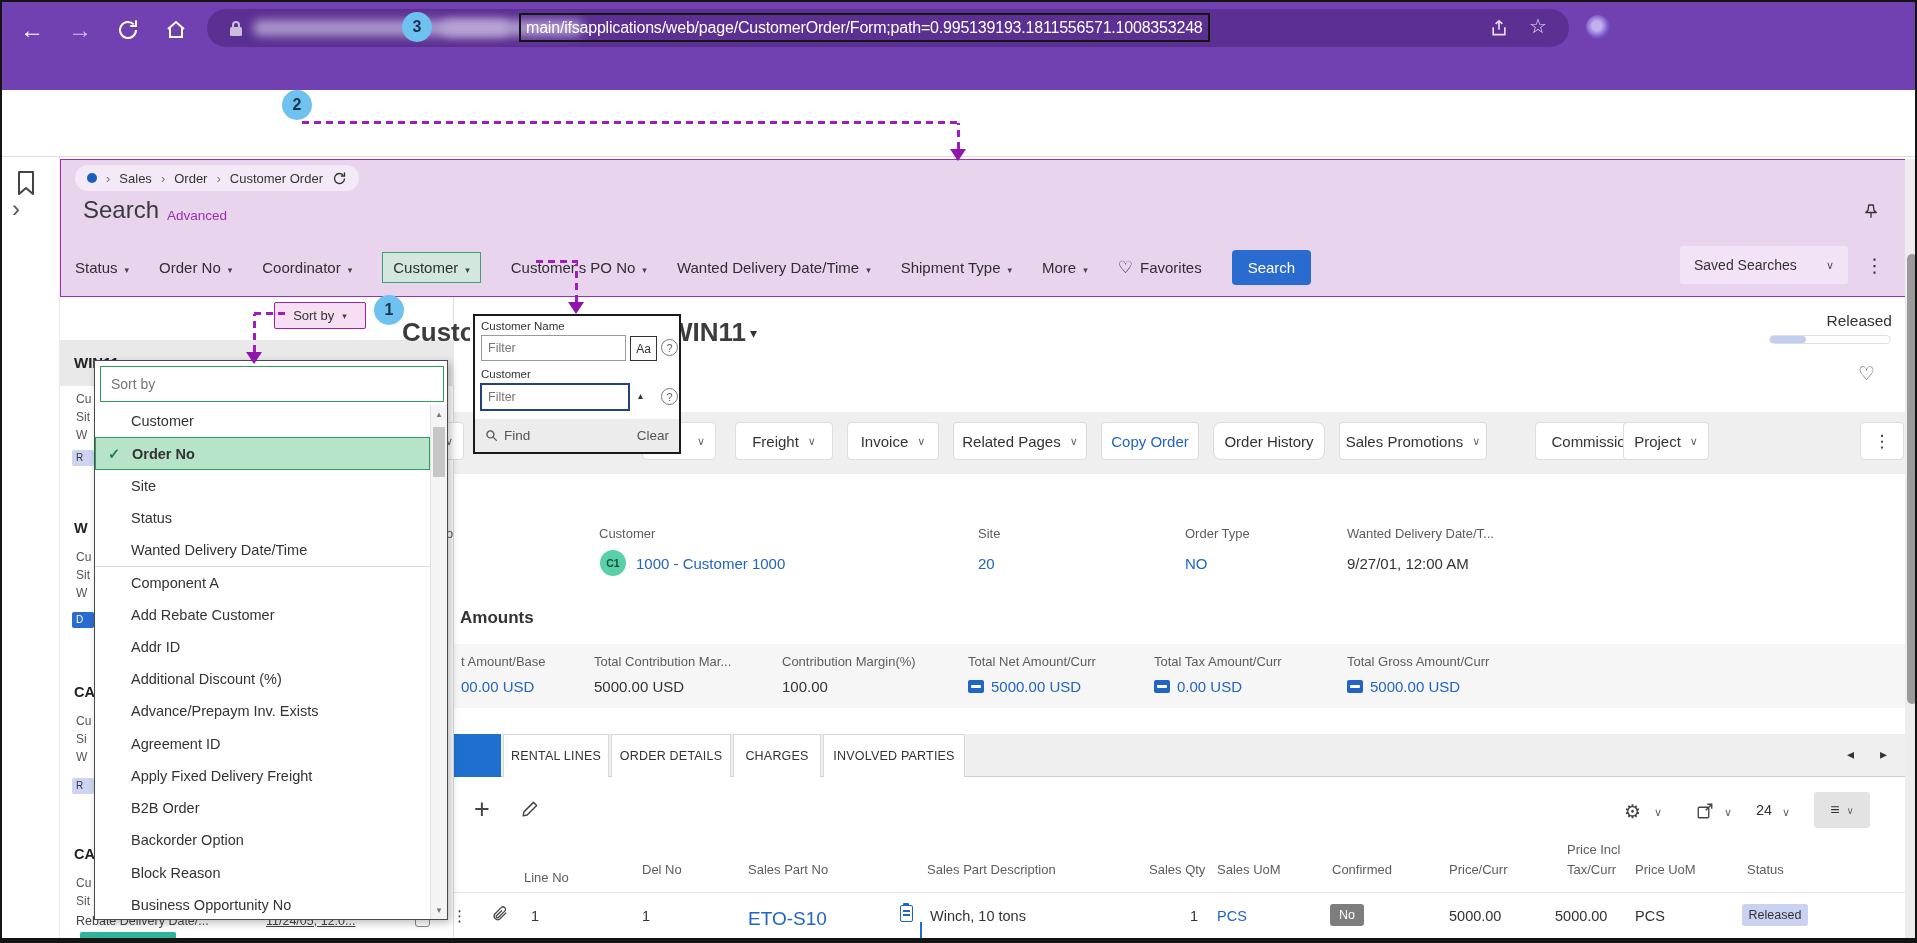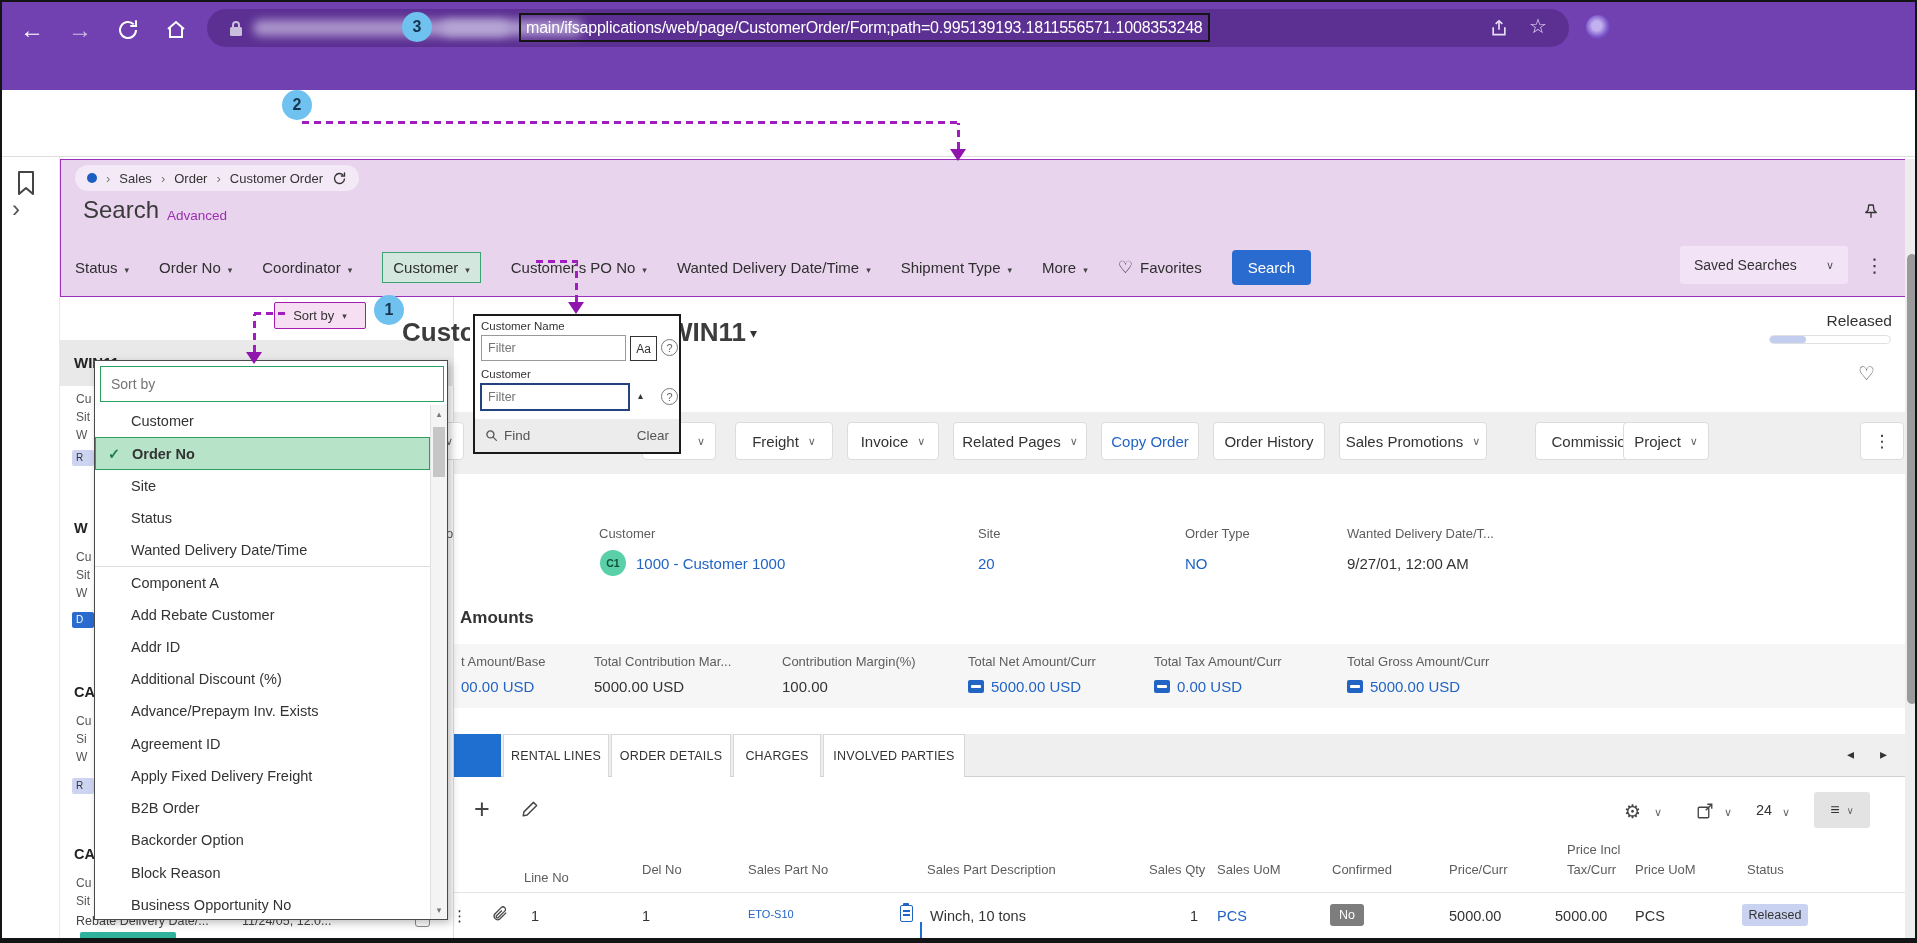--- a/index.html
+++ b/index.html
@@ -360,21 +360,21 @@
   <div class="cardtitle" style="left:72px;top:682px;font-size:14.5px;">CA</div>
   <div class="frag" style="left:74px;top:712px;">Cu</div>
   <div class="frag" style="left:74px;top:730px;">Si</div>
   <div class="frag" style="left:74px;top:748px;">W</div>
   <div class="mini-badge" style="left:70px;top:776px;">R</div>
 
   <div class="cardtitle" style="left:72px;top:844px;font-size:14.5px;">CA</div>
   <div class="frag" style="left:74px;top:874px;">Cu</div>
   <div class="frag" style="left:74px;top:892px;">Sit</div>
   <div class="frag" style="left:74px;top:912px;font-size:12.5px;color:#444;">Rebate Delivery Date/...</div>
-  <div class="frag" style="left:240px;top:912px;font-size:12.5px;color:#444;">11/24/05, 12:0...</div>
+  <div class="frag" style="left:264px;top:912px;font-size:12.5px;color:#444;text-decoration:underline;">11/24/05, 12:0...</div>
   <div class="abs" style="left:78px;top:930px;width:96px;height:13px;background:#2fb39b;border-radius:2px;"></div>
 
   <div class="pagetitle" style="left:400px;top:315px;width:68px;overflow:hidden;">Customer Order</div>
   <div class="pagetitle" style="left:666px;top:315px;">WIN11</div>
   <span class="abs" style="left:748px;top:323px;font-size:14px;color:#333;cursor:pointer;">▾</span>
   <div class="abs" style="left:1750px;top:310px;width:140px;text-align:right;font-size:15.5px;color:#333;">Released</div>
   <div class="prog">
       <div class="fill"></div>
     </div>
   <span class="abs" style="left:1856px;top:360px;font-size:19px;color:#555;cursor:pointer;">♡</span>
@@ -394,21 +394,21 @@
       <span>Invoice</span>
       <span class="vee">∨</span>
     </div>
   <div class="pill" style="left:951px;width:134px;">
       <span>Related Pages</span>
       <span class="vee">∨</span>
     </div>
   <div class="pill" style="left:1099px;width:98px;">
       <span class="link">Copy Order</span>
     </div>
-  <div class="pill" style="left:1211px;width:112px;">
+  <div class="pill" style="left:1211px;width:112px;border-radius:8px;">
       <span>Order History</span>
     </div>
   <div class="pill" style="left:1337px;width:148px;">
       <span>Sales Promotions</span>
       <span class="vee">∨</span>
     </div>
   <div class="pill" style="left:1533px;width:140px;">
       <span>Commissions</span>
       <span class="vee">∨</span>
     </div>
@@ -494,21 +494,21 @@
 
   <div class="cb" style="left:413px;top:910px;"></div>
   <span class="abs" style="left:450px;top:905px;font-size:15px;color:#333;cursor:pointer;">⋮</span>
   <span class="abs" style="left:490px;top:902px;cursor:pointer;">
     <svg width="17" height="20" viewBox="0 0 24 24" fill="none" stroke="#444" stroke-width="1.8">
       <path d="M20 10 11 19a5 5 0 0 1-7-7l9-9a3.4 3.4 0 0 1 5 5l-9 9a1.8 1.8 0 0 1-2.6-2.6L14 7"></path>
     </svg>
   </span>
   <div class="val" style="left:529px;top:906px;font-size:14.5px;">1</div>
   <div class="val" style="left:640px;top:906px;font-size:14.5px;">1</div>
-  <div class="val link" style="left:746px;top:906px;font-size:11px;cursor:pointer;">ETO-S10</div>
+  <div class="val link" style="left:746px;top:906px;font-size:19px;cursor:pointer;">ETO-S10</div>
   <span class="clip-ic" style="left:898px;top:903px;"></span>
   <div class="abs" style="left:918px;top:920px;width:2px;height:22px;background:#1f6fd0;"></div>
   <div class="val" style="left:928px;top:906px;font-size:14.5px;">Winch, 10 tons</div>
   <div class="val" style="left:1188px;top:906px;font-size:14.5px;">1</div>
   <div class="val link" style="left:1215px;top:906px;font-size:14.5px;cursor:pointer;">PCS</div>
   <div class="gbadge" style="left:1328px;top:902px;width:34px;background:#7d7d7d;color:#fff;">No</div>
   <div class="val" style="left:1447px;top:906px;font-size:14.5px;">5000.00</div>
   <div class="val" style="left:1553px;top:906px;font-size:14.5px;">5000.00</div>
   <div class="val" style="left:1633px;top:906px;font-size:14.5px;">PCS</div>
   <div class="gbadge" style="left:1740px;top:902px;width:66px;background:#c9d3f1;color:#333;">Released</div>

